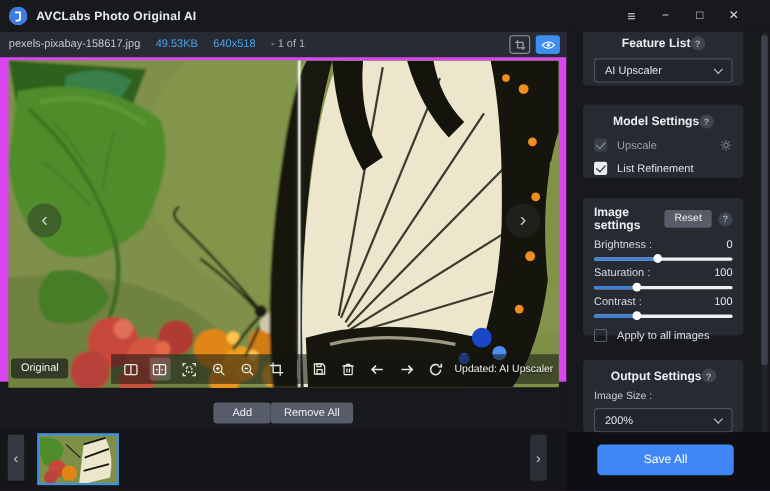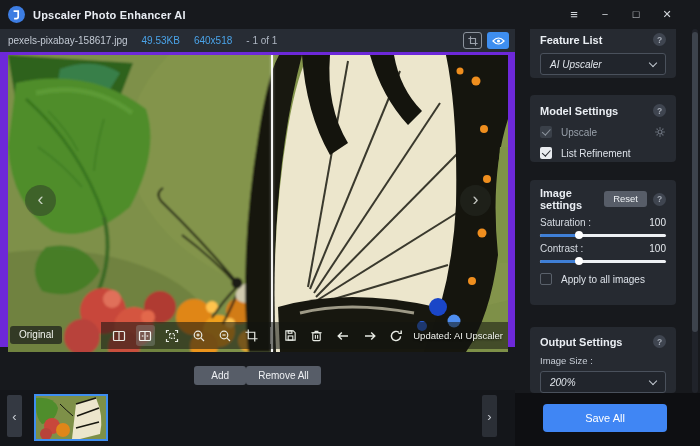--- a/index.html
+++ b/index.html
@@ -11,21 +11,21 @@
   }
   
   .titlebar { position:absolute; left:0; top:0; width:700px; height:29px; background:#17191d; display:flex; align-items:center; padding-left:8px; z-index:30; }
   .logo { width:17px; height:17px; margin-right:8px; }
   .app-title { font-size:11px; font-weight:700; color:#e9edf3; letter-spacing:.2px; }
   .win-controls { position:absolute; right:26px; top:0; height:29px; display:flex; align-items:center; gap:17px; z-index:40; }
   .win-btn { font-size:11px; color:#d3d7dc; width:14px; text-align:center; cursor:default; line-height:1; }
   .win-btn.menu { font-size:13px; }
 
   
-  .left-col { position:absolute; left:0; top:29px; width:515px; height:318px; background:#6d28d9; }
+  .left-col { position:absolute; left:0; top:29px; width:515px; height:318px; background:#d946ef; }
   .infobar { position:absolute; left:0; top:0; width:515px; height:23px; background:#272c34; display:flex; align-items:center; padding:0 8px; font-size:10px; }
   .fname { color:#c3cad4; margin-right:14px; }
   .fmeta { color:#4aa3e8; margin-right:14px; }
   .fpage { color:#aeb6c2; }
   .info-actions { position:absolute; right:6px; top:3px; display:flex; gap:5px; }
   .crop-mini-btn { width:19px; height:17px; border:1px solid #8b929c; border-radius:3px; display:flex; align-items:center; justify-content:center; }
   .eye-btn { width:22px; height:17px; background:#3e8ef0; border-radius:3px; display:flex; align-items:center; justify-content:center; }
 
   
   .viewer { position:absolute; left:8px; top:26px; width:500px; height:297px; background:#7e9048; overflow:hidden; }
@@ -46,24 +46,24 @@
 
   
   .thumbstrip { position:absolute; left:0; top:361px; width:515px; height:56px; background:#14161a; }
   .thumb-nav { position:absolute; top:5px; width:15px; height:42px; background:#343942; border-radius:2px; display:flex; align-items:center; justify-content:center; color:#c8cdd3; font-size:13px; }
   .thumb-nav.left { left:7px; } .thumb-nav.right { left:482px; background:#2b2f36; }
   .thumb { position:absolute; left:34px; top:4px; width:74px; height:47px; border:2px solid #3e8ef0; overflow:hidden; background:#7e9048; }
 
   
   .sidebar { position:absolute; left:515px; top:0; width:185px; height:446px; background:#17191d; z-index:10; }
   .panel { position:absolute; left:15px; width:146px; background:#262a31; border-radius:4px; padding:8px 10px; }
-  .panel-title-row { display:flex; align-items:center; justify-content:space-between; }
+  .panel-title-row { display:flex; align-items:center; justify-content:center; }
   .panel-title { font-size:11px; font-weight:700; color:#eaeef3; }
   .help-icon { width:13px; height:13px; border-radius:50%; background:#3f4550; color:#a4abb5; font-size:8.5px; display:flex; align-items:center; justify-content:center; font-weight:700; }
-  .select { margin-top:7px; height:22px; border:1px solid #4a515c; border-radius:3px; background:#21252c; display:flex; align-items:center; justify-content:space-between; padding:0 9px; font-size:10px; color:#e0e5eb;font-style:italic; }
+  .select { margin-top:7px; height:22px; border:1px solid #4a515c; border-radius:3px; background:#21252c; display:flex; align-items:center; justify-content:space-between; padding:0 9px; font-size:10px; color:#e0e5eb; }
   .chev { width:6px; height:6px; border-right:1.4px solid #c4cad2; border-bottom:1.4px solid #c4cad2; transform:rotate(45deg); margin-top:-3px; }
   .check-row { display:flex; align-items:center; gap:9px; margin-top:9px; font-size:10px; color:#dde2e9; position:relative; }
   .check-row.dim { color:#98a0aa; }
   .cb { width:12px; height:12px; border-radius:2px; position:relative; flex:none; }
   .cb.white { background:#e9ecf0; }
   .cb.white::after { content:""; position:absolute; left:3.5px; top:1px; width:3.5px; height:6.5px; border:solid #23262c; border-width:0 1.6px 1.6px 0; transform:rotate(42deg); }
   .cb.gray { background:#3a4049; }
   .cb.gray::after { content:""; position:absolute; left:3.5px; top:1px; width:3.5px; height:6.5px; border:solid #8d949e; border-width:0 1.6px 1.6px 0; transform:rotate(42deg); }
   .cb.empty { border:1px solid #5a616b; background:transparent; }
   .gear-wrap { position:absolute; right:0; top:0; }
@@ -98,21 +98,21 @@
 </head>
 <body>
 
 <div id="app">
 
   <div class="titlebar">
     <svg class="logo" viewBox="0 0 17 17">
       <circle cx="8.5" cy="8.5" r="8.5" fill="#3d7de2"></circle>
       <path d="M5.6,5.2 h4.6 v5.6 q0,1.9 -1.9,1.9 h-2.2" stroke="#ffffff" stroke-width="1.7" fill="none"></path>
     </svg>
-    <span class="app-title">Upscaler Photo Enhancer AI</span>
+    <span class="app-title">AVCLabs Photo Original AI</span>
   </div>
   <div class="win-controls">
     <span class="win-btn menu">≡</span>
     <span class="win-btn">−</span>
     <span class="win-btn">□</span>
     <span class="win-btn">✕</span>
   </div>
 
   <div class="left-col">
 
@@ -376,20 +376,30 @@
 
     <div class="panel image">
       <div class="panel-title-row">
         <span class="panel-title">Image settings</span>
         <span class="reset-group">
           <button class="reset-btn">Reset</button>
           <span class="help-icon">?</span>
         </span>
       </div>
 
+      <div class="slider-group">
+        <div class="slider-labels">
+          <span>Brightness :</span>
+          <span class="slider-val">0</span>
+        </div>
+        <div class="slider sl-0">
+          <div class="fill"></div>
+          <div class="knob"></div>
+        </div>
+      </div>
 
       <div class="slider-group">
         <div class="slider-labels">
           <span>Saturation :</span>
           <span class="slider-val">100</span>
         </div>
         <div class="slider sl-1">
           <div class="fill"></div>
           <div class="knob"></div>
         </div>

